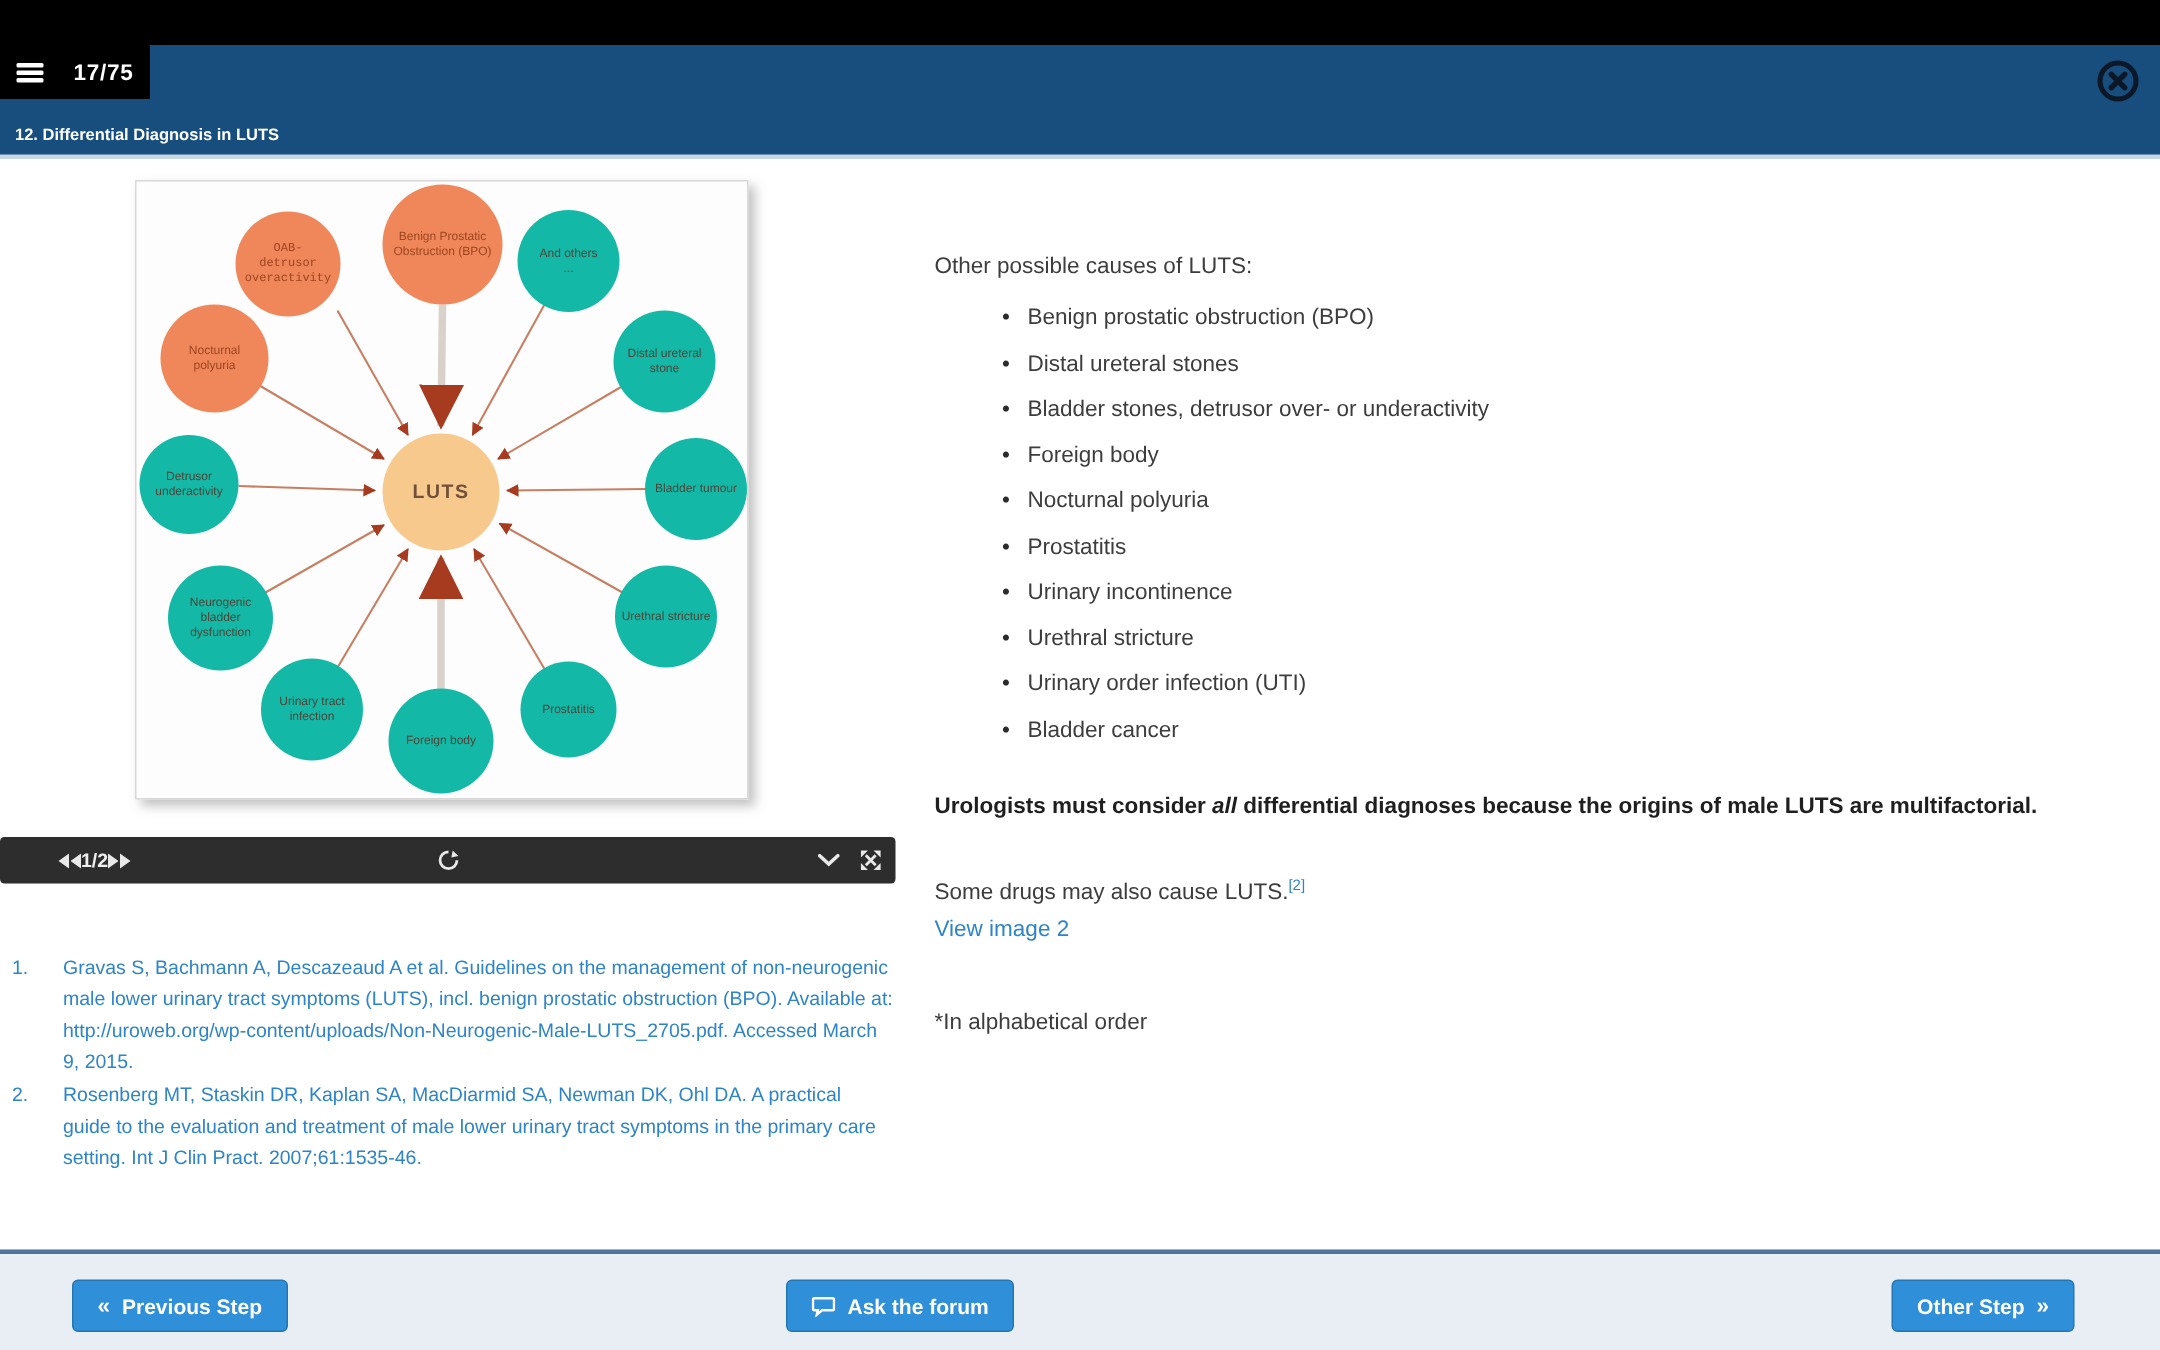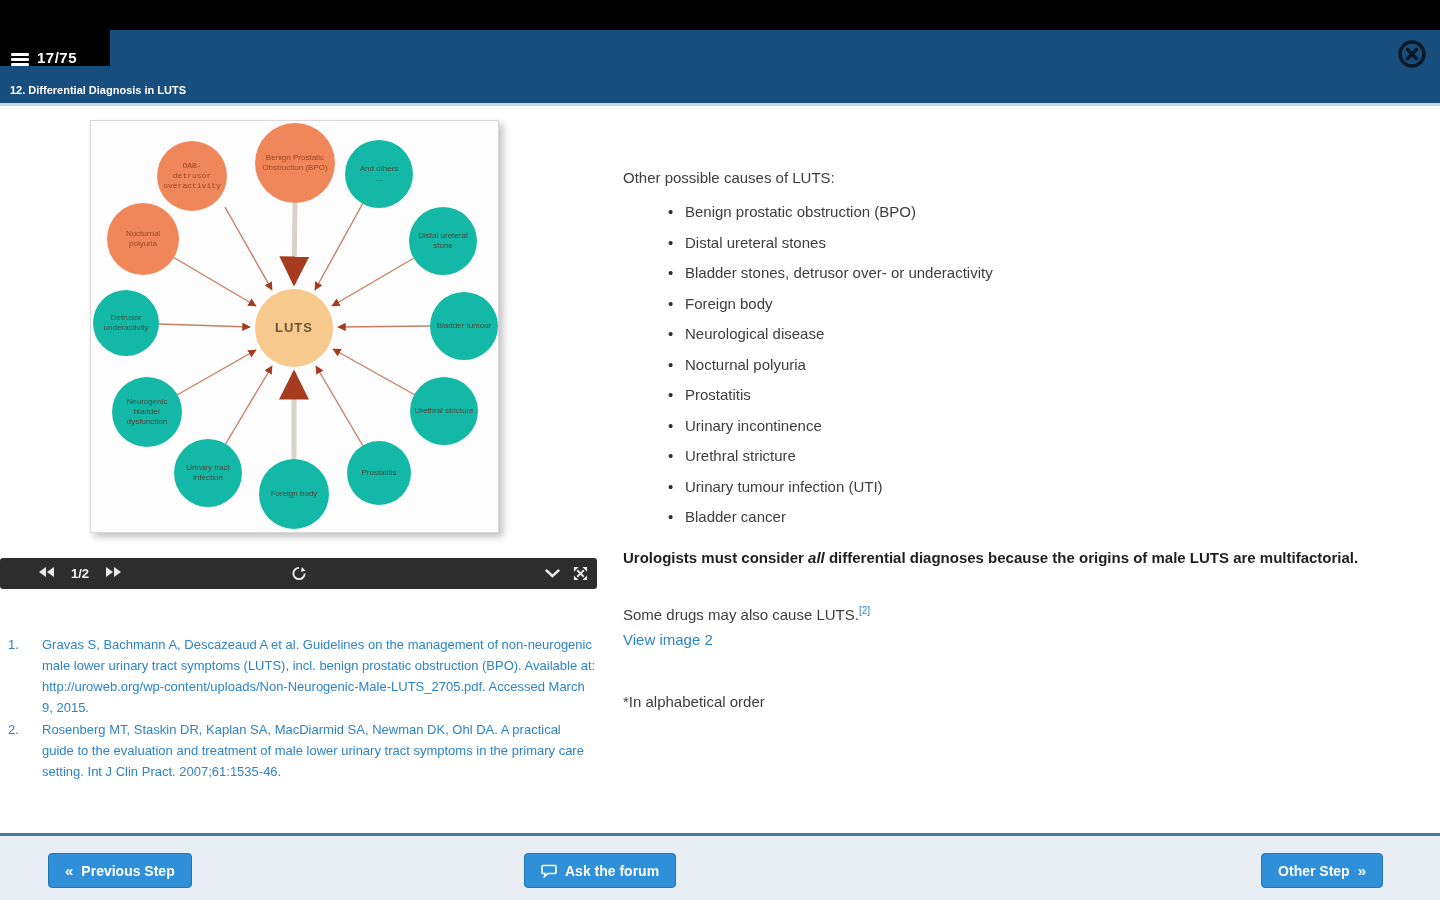--- a/index.html
+++ b/index.html
@@ -3,22 +3,22 @@
 <meta charset="utf-8">
 <style>
   * { margin:0; padding:0; box-sizing:border-box; }
   html,body { width:1440px; height:900px; overflow:hidden;
     font-family:"Liberation Sans", sans-serif; background:#ffffff; }
 
   
   .top-strip { position:absolute; left:0; top:0; width:1440px; height:30px; background:#000000; }
   .header { position:absolute; left:0; top:30px; width:1440px; height:76px;
     background:#174e7d; border-bottom:3px solid #c6d7e6; }
-  .menu-badge { position:absolute; left:0; top:0; width:110px; height:36px;
-    background:#000000; display:flex; align-items:flex-end; gap:8px; padding-left:11px; cursor:pointer; }
+  .menu-badge { position:absolute; left:0; top:0; width:100px; height:36px;
+    background:#000000; display:flex; align-items:center; gap:20px; padding-left:11px; cursor:pointer; }
   .hamburger { width:18px; height:13px; display:flex; flex-direction:column; justify-content:space-between; }
   .hamburger span { display:block; height:3px; background:#ffffff; border-radius:1px; }
   .page-counter { color:#ffffff; font-weight:bold; font-size:15px; letter-spacing:0.5px; }
   .step-title { position:absolute; left:10px; bottom:7px; color:#ffffff; font-weight:bold; font-size:11px; }
   .close-btn { position:absolute; right:12px; top:8px; width:32px; height:32px; cursor:pointer; }
 
   
   .diagram-card { position:absolute; left:90px; top:120px; width:409px; height:413px;
     background:#fdfdfd; border:1px solid #d8d8d8; box-shadow:4px 4px 7px rgba(120,120,120,0.45); }
   .diagram-card svg.lines { position:absolute; left:0; top:0; }
@@ -37,42 +37,42 @@
   .n7  { left:319px; top:256px; width:68px; height:68px; }
   .n8  { left:21px;  top:256px; width:70px; height:70px; }
   .n9  { left:256px; top:320px; width:64px; height:64px; }
   .n10 { left:83px;  top:318px; width:68px; height:68px; }
   .n11 { left:168px; top:338px; width:70px; height:70px; }
   .nc  { left:164px; top:168px; width:78px; height:78px; }
 
   
   .pager { position:absolute; left:0; top:558px; width:597px; height:31px;
     background:#2d2d2d; border-radius:3px; display:flex; align-items:center; color:#e9e9e9; }
-  .pager .left-group { display:flex; align-items:flex-start; gap:17px; margin-left:38px; }
+  .pager .left-group { display:flex; align-items:center; margin-left:38px; }
   .pager .counter { font-size:13px; font-weight:bold; color:#efefef; }
   .pager .refresh { position:absolute; left:50%; transform:translateX(-50%); cursor:pointer; display:flex; }
   .pager .right-group { position:absolute; right:9px; display:flex; align-items:center; gap:13px; }
   .picon { cursor:pointer; display:flex; }
 
   
   .refs { position:absolute; left:8px; top:634px; width:588px; color:#2d84c8;
     font-size:13px; line-height:21px; }
   .ref-row { display:flex; margin-bottom:1px; }
   .ref-num { flex:none; width:34px; text-align:left; cursor:pointer; }
   .ref-text { flex:1; text-align:left; cursor:pointer; }
 
   
   .right-col { position:absolute; left:623px; top:133px; width:800px; color:#3d3d3d;
     font-size:15px; line-height:25px; }
   .suplink { color:#2d84c8; font-size:10px; vertical-align:super; line-height:0; cursor:pointer; }
   .list-heading { margin-top:32px; }
   ul.bullets { margin-top:9px; margin-left:45px; list-style:none; }
   ul.bullets li { margin-bottom:5.5px; position:relative; padding-left:17px; }
   ul.bullets li::before { content:"•"; position:absolute; left:0; top:0; color:#2b2b2b; }
-  .bold-para { margin-top:16px; font-weight:bold; color:#1f1f1f; }
+  .bold-para { margin-top:26px; font-weight:bold; color:#1f1f1f; }
   .bold-para em { font-style:italic; }
   .drugs-line { margin-top:32px; }
   .view-link { color:#2d84c8; cursor:pointer; display:inline-block; text-decoration:none; }
   .footnote { margin-top:37px; }
 
   
   .footer { position:absolute; left:0; bottom:0; width:1440px; height:67px;
     background:#e9eef4; border-top:3px solid #50749a; }
   .btn { position:absolute; top:17px; height:35px; background:#2f8fd9; border:1px solid #2377b4;
     border-radius:4px; color:#ffffff; font-weight:bold; font-size:14px; font-family:"Liberation Sans", sans-serif;
@@ -193,26 +193,25 @@
 
 <div class="right-col">
 
   <p class="list-heading">Other possible causes of LUTS:</p>
 
   <ul class="bullets">
     <li>Benign prostatic obstruction (BPO)</li>
     <li>Distal ureteral stones</li>
     <li>Bladder stones, detrusor over- or underactivity</li>
     <li>Foreign body</li>
-    <li>Neurological disease</li>
     <li>Nocturnal polyuria</li>
     <li>Prostatitis</li>
     <li>Urinary incontinence</li>
     <li>Urethral stricture</li>
-    <li>Urinary tumour infection (UTI)</li>
+    <li>Urinary order infection (UTI)</li>
     <li>Bladder cancer</li>
   </ul>
 
   <p class="bold-para"><span>Urologists must consider </span><em>all</em><span> differential diagnoses because the origins of male LUTS are multifactorial.</span></p>
 
   <p class="drugs-line"><span>Some drugs may also cause LUTS.</span><sup class="suplink">[2]</sup></p>
   <a class="view-link">View image 2</a>
 
   <p class="footnote">*In alphabetical order</p>
 </div>

